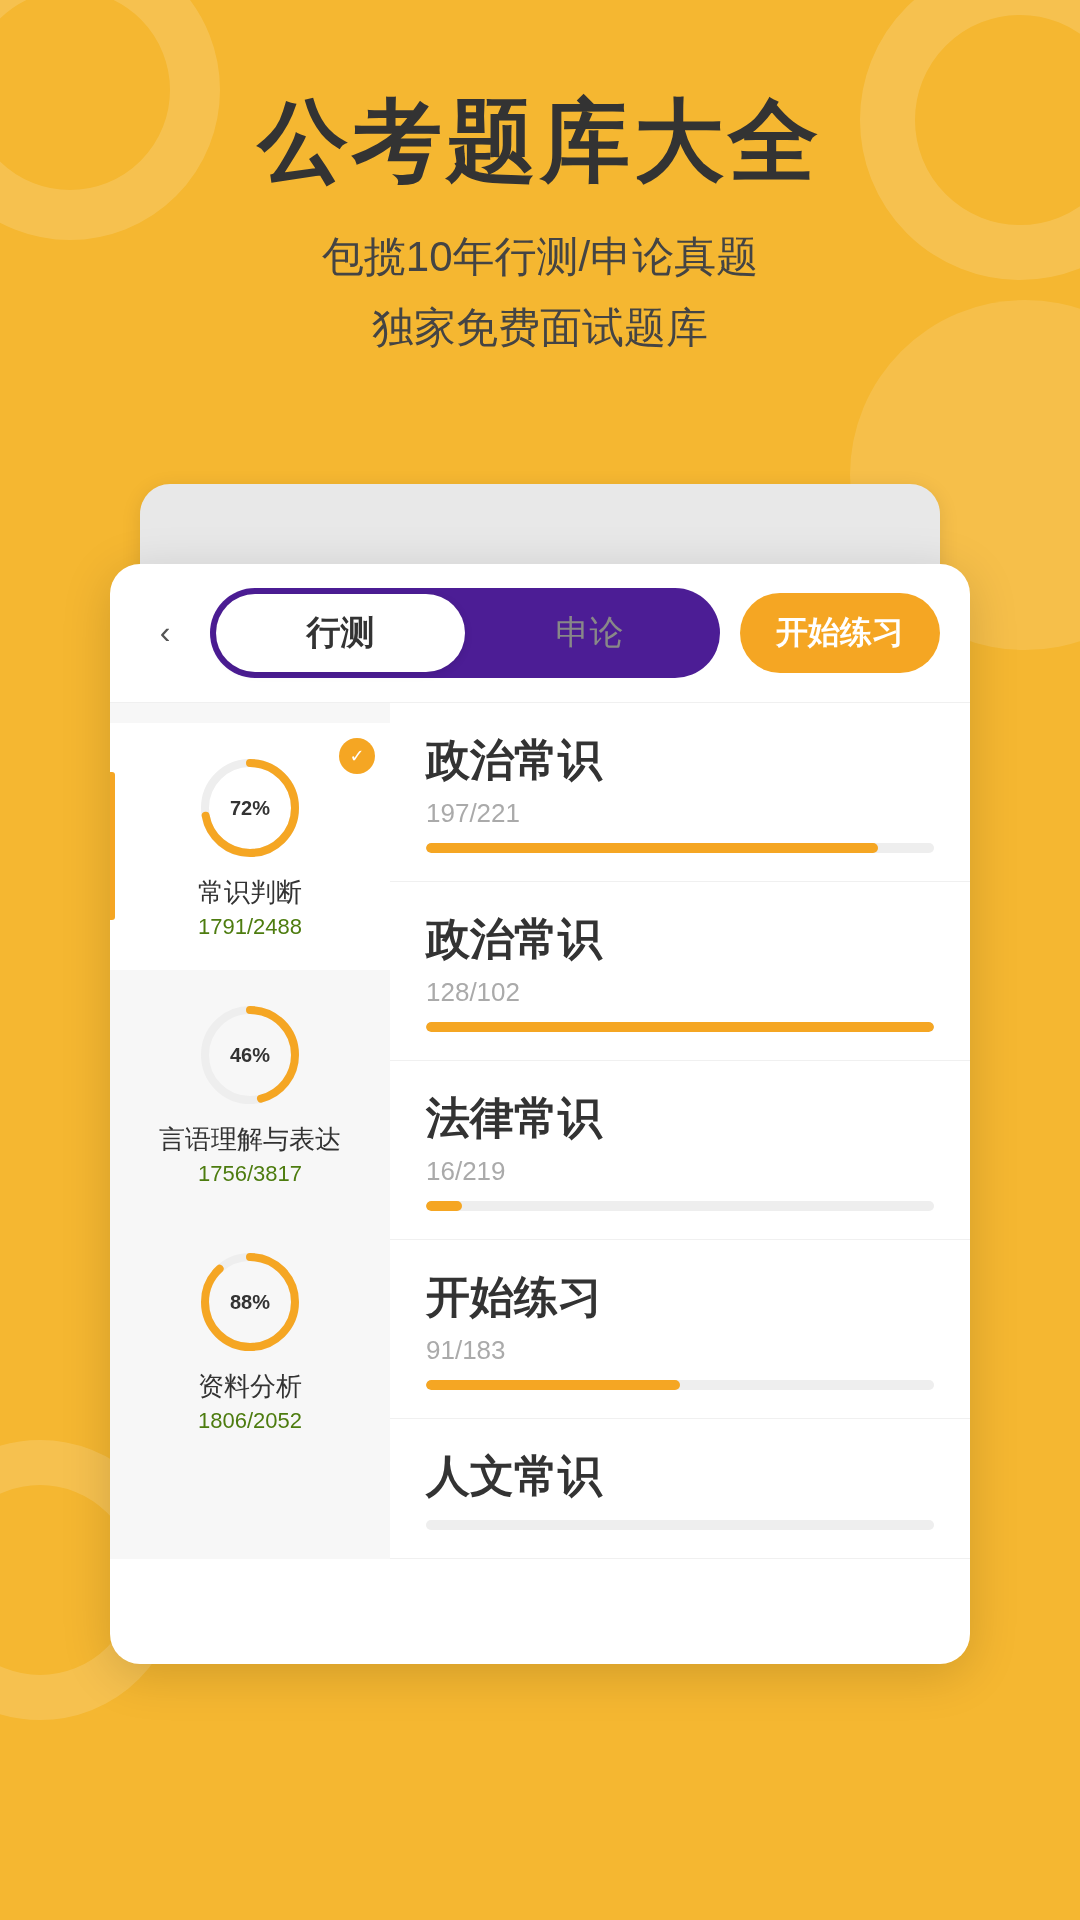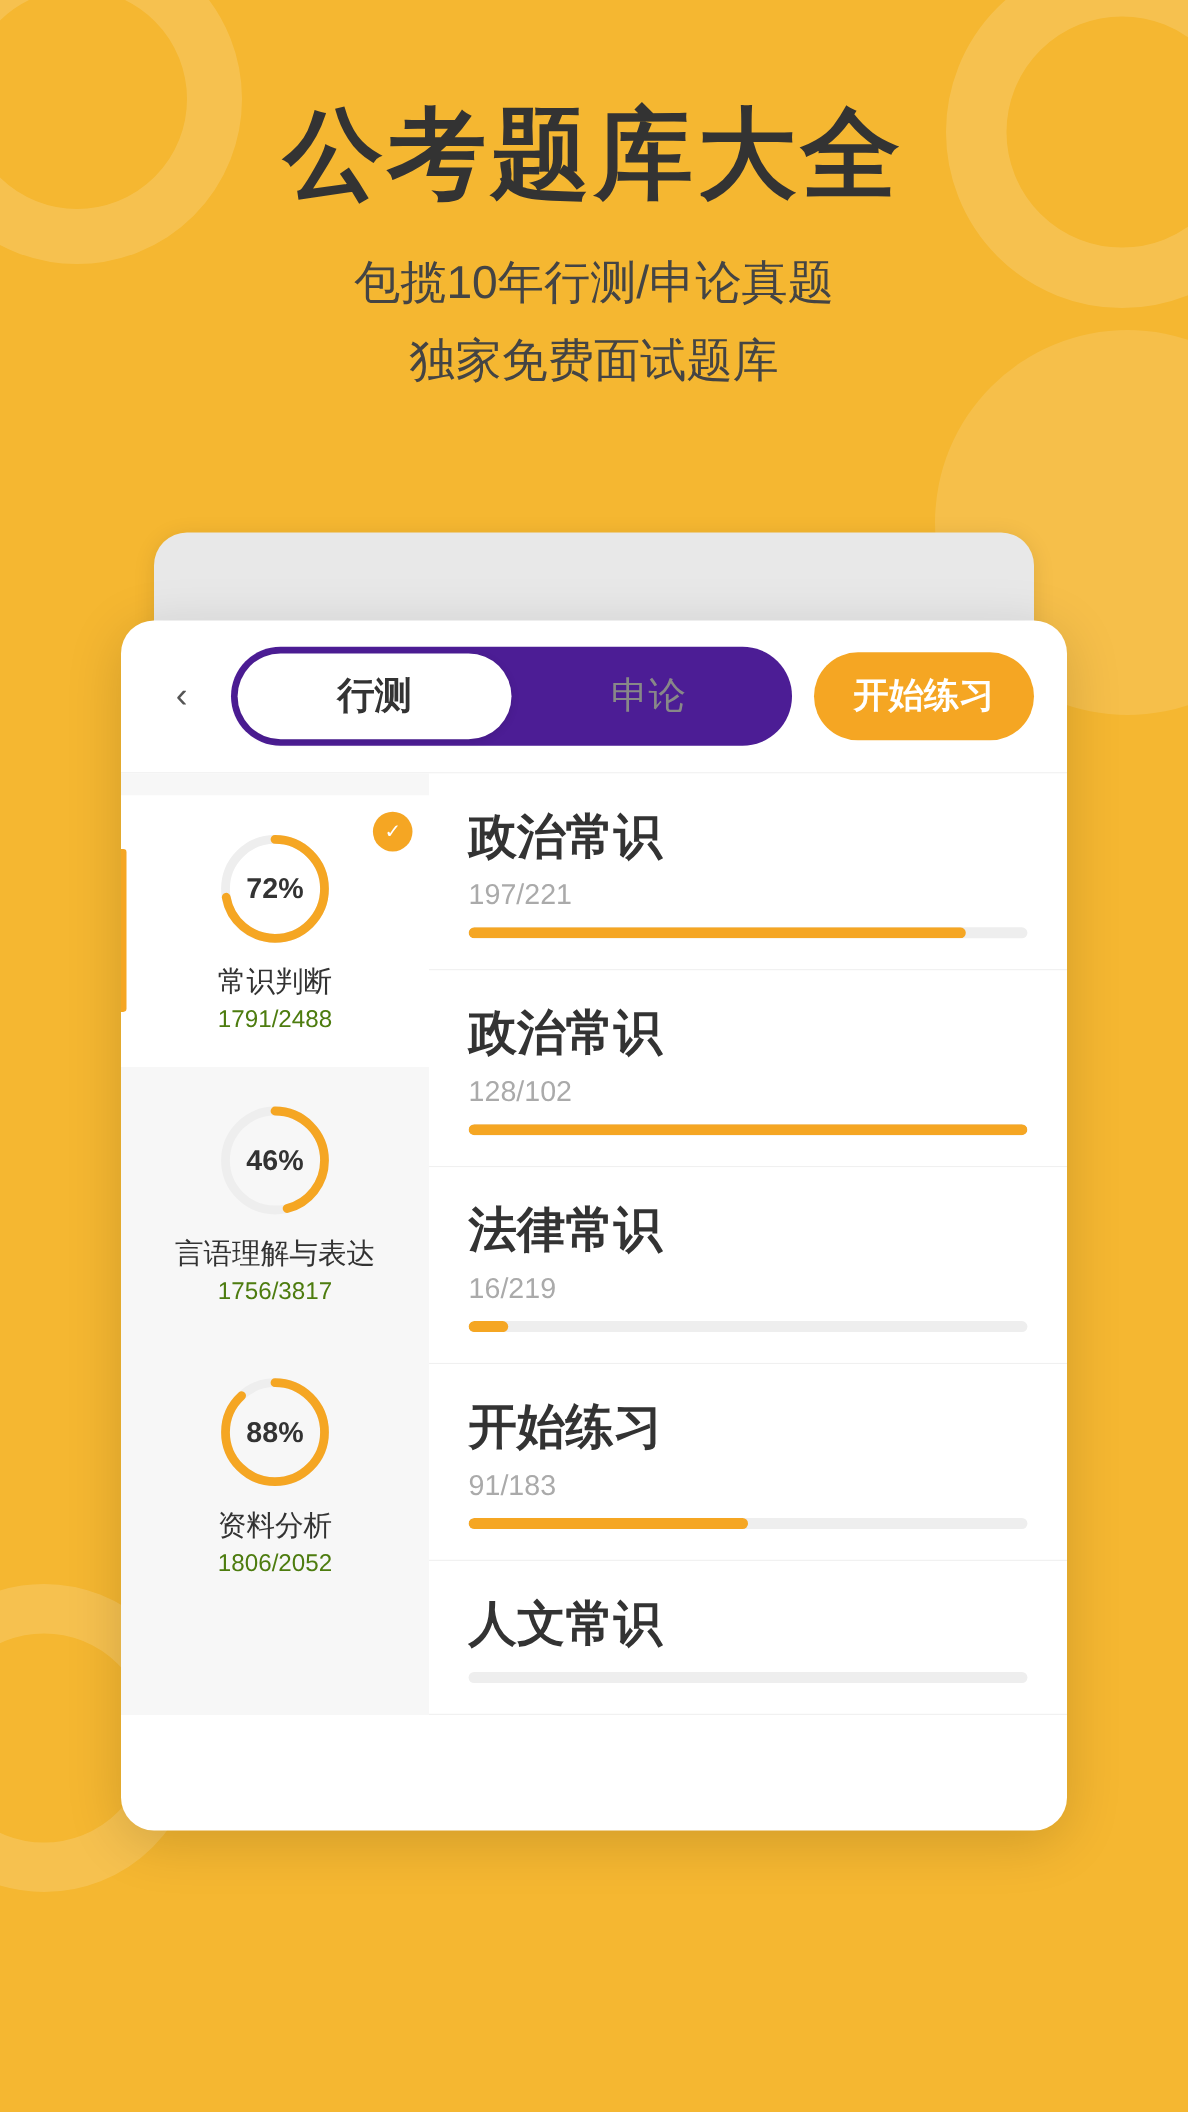--- a/index.html
+++ b/index.html
@@ -247,21 +247,21 @@
       stroke-width: 8;
       stroke-linecap: round;
       transition: stroke-dashoffset 0.3s;
     }
 
     .circle-text {
       position: absolute;
       top: 50%;
       left: 50%;
       transform: translate(-50%, -50%);
-      font-size: 26px;
+      font-size: 20px;
       font-weight: 700;
       color: #333;
     }
 
     .category-name {
       font-size: 26px;
       color: #333;
       font-weight: 500;
       text-align: center;
     }

